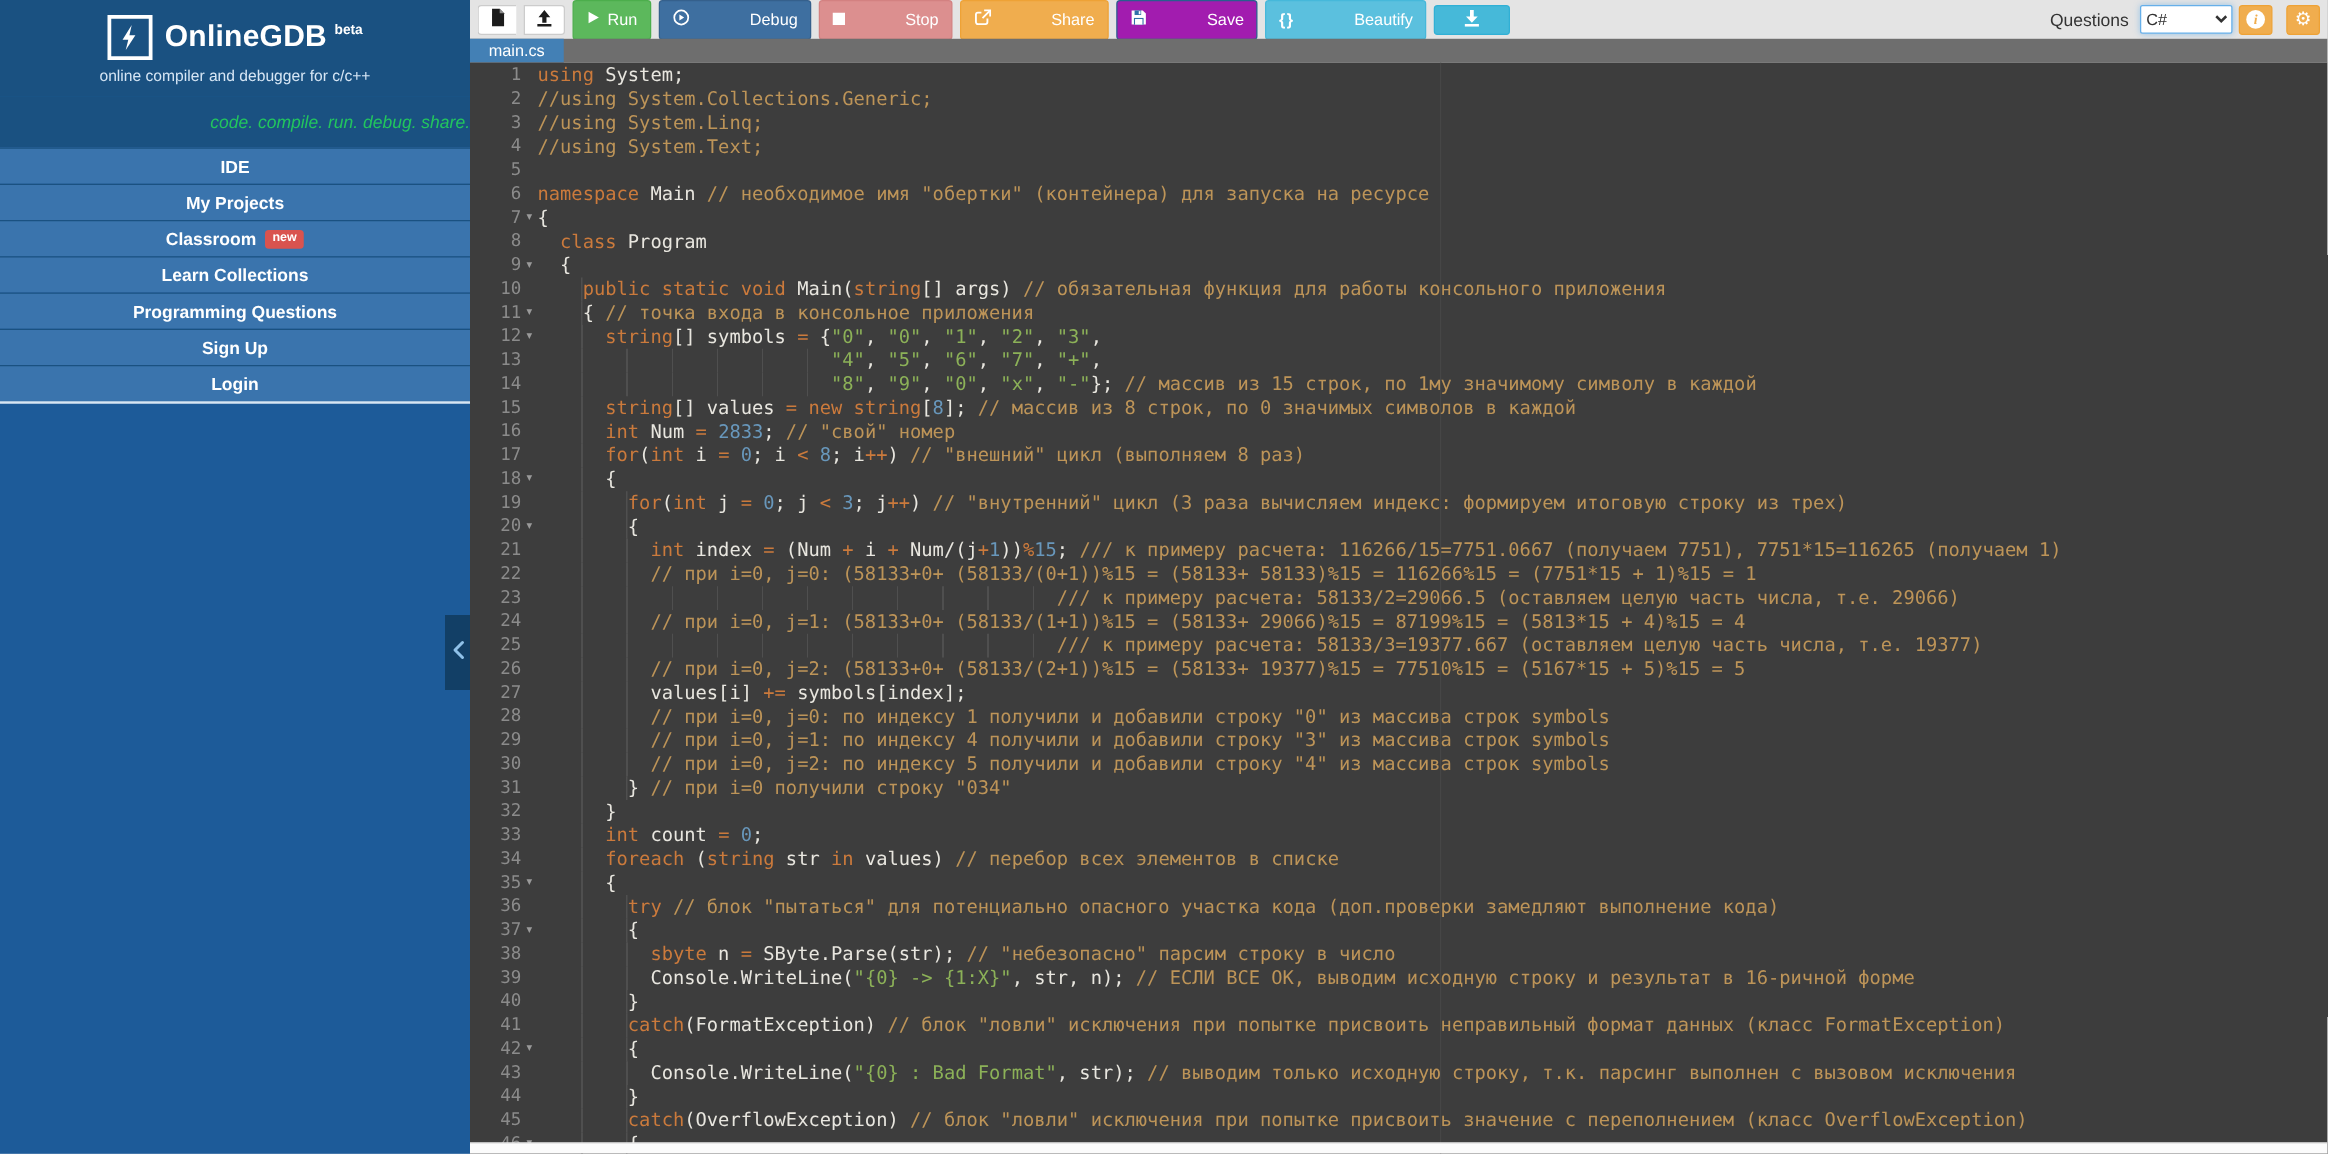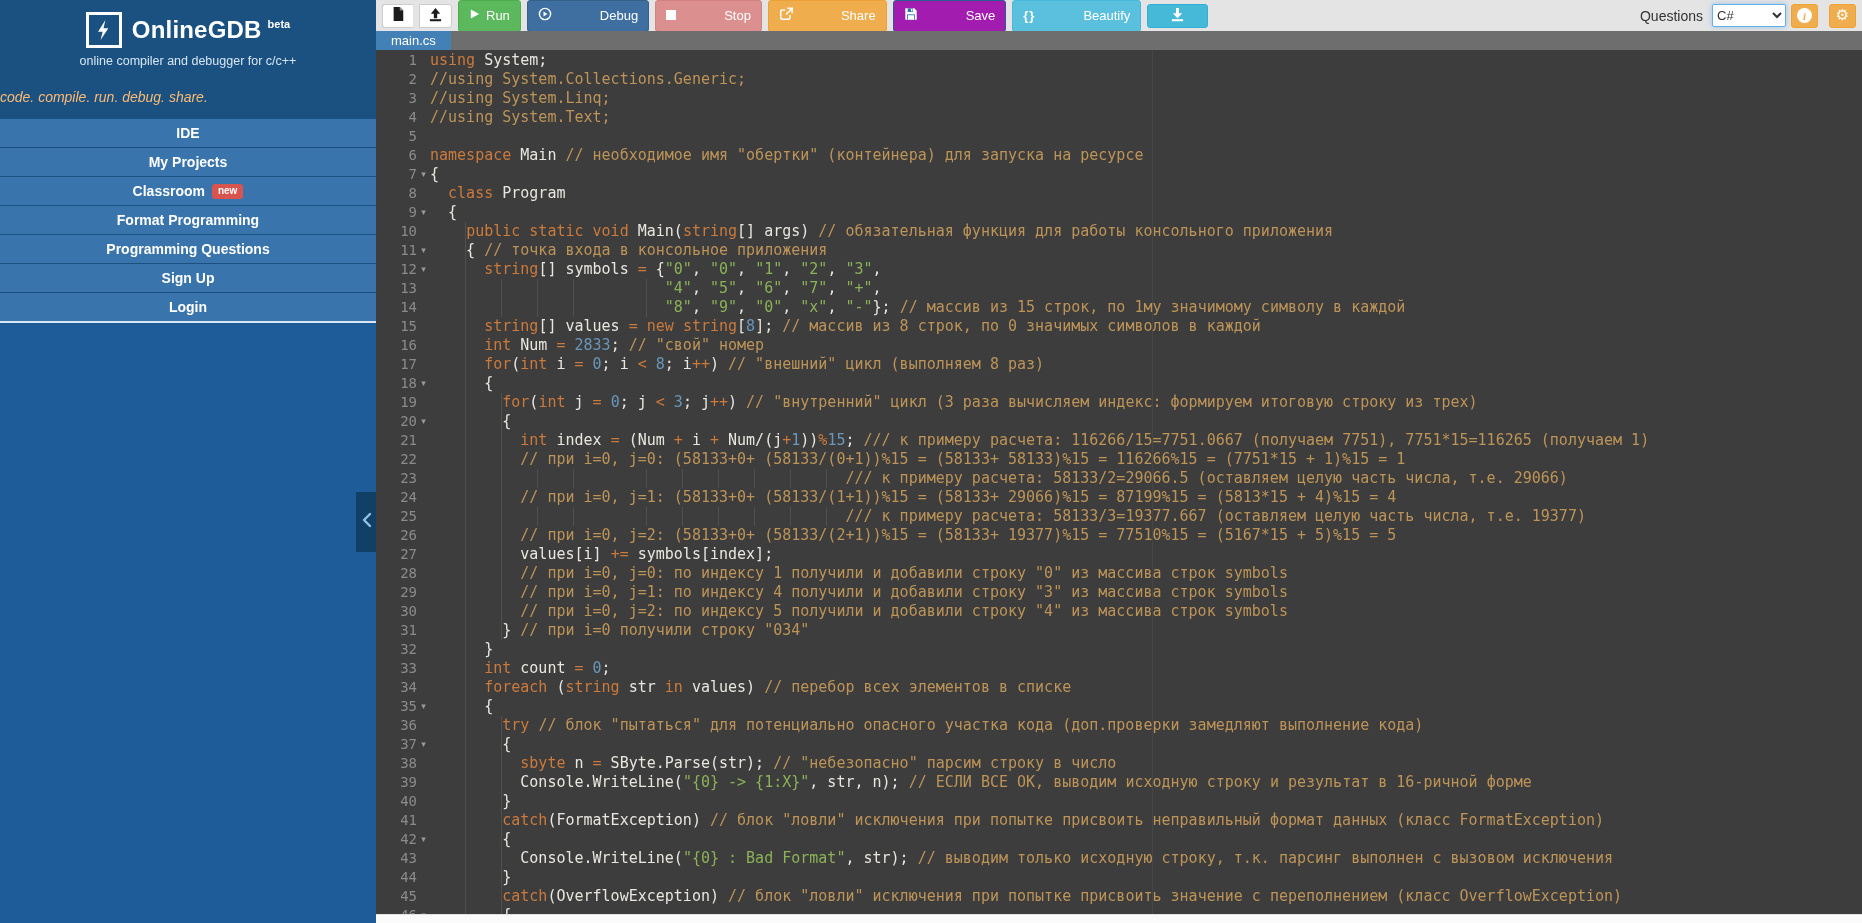--- a/index.html
+++ b/index.html
@@ -6,21 +6,21 @@
   .app{width:1862px;height:923px;position:relative;overflow:hidden;font-family:"Liberation Sans",sans-serif;display:flex;}
 
   
   .sidebar{width:376px;height:923px;background:#1d5b99;position:relative;flex:none;display:flex;flex-direction:column;}
   .side-header{background:#1a5181;padding-top:8px;}
   .logo-row{display:flex;align-items:center;justify-content:center;gap:10px;height:44px;cursor:pointer;}
   .logo-box{width:36px;height:36px;border:3px solid #fff;display:flex;align-items:center;justify-content:center;box-sizing:border-box;}
   .logo-text{color:#fff;font-size:24px;font-weight:bold;letter-spacing:.2px;}
   .logo-beta{color:#fff;font-size:11px;font-weight:bold;margin-left:-4px;transform:translateY(-6px);display:inline-block;}
   .tagline{color:#d6e6f5;font-size:12.5px;text-align:center;padding:2px 0 9px 0;}
-  .motto{background:#1a5181;color:#fdba74;font-style:italic;font-size:14px;text-align:left;padding:12px 0 13px 0;}
+  .motto{background:#1a5181;color:#22c55e;font-style:italic;font-size:14px;text-align:right;padding:12px 0 13px 0;}
   .menu{display:flex;flex-direction:column;}
   .menu-item{height:28px;background:#3a74ad;border-top:1px solid #1a5181;color:#fff;font-size:14px;font-weight:bold;display:flex;align-items:center;justify-content:center;gap:7px;cursor:pointer;}
   .badge{background:#d9534f;color:#fff;font-size:10px;font-weight:bold;padding:2px 6px 3px 6px;border-radius:3px;line-height:1;}
   .menu-end{flex:1;border-top:2px solid #d8e6f3;background:#1d5b99;}
   .collapse-handle{position:absolute;right:0;top:492px;width:20px;height:60px;background:#123f66;display:flex;align-items:center;justify-content:center;cursor:pointer;z-index:3;}
 
   
   .main{flex:1;display:flex;flex-direction:column;min-width:0;}
   .toolbar{height:31px;background:#e4e4e4;display:flex;align-items:center;padding:0 6px;flex:none;}
   .tbtn{border:1px solid rgba(0,0,0,.15);height:24px;display:inline-flex;align-items:center;justify-content:center;gap:6px;color:#fff;font-size:13px;font-family:"Liberation Sans",sans-serif;border-radius:3px;cursor:pointer;padding:15px 10px;background:#fff;}
@@ -92,21 +92,21 @@
           <span>IDE</span>
         </div>
         <div class="menu-item">
           <span>My Projects</span>
         </div>
         <div class="menu-item">
           <span>Classroom</span>
           <span class="badge">new</span>
         </div>
         <div class="menu-item">
-          <span>Format Programming</span>
+          <span>Learn Collections</span>
         </div>
         <div class="menu-item">
           <span>Programming Questions</span>
         </div>
         <div class="menu-item">
           <span>Sign Up</span>
         </div>
         <div class="menu-item">
           <span>Login</span>
         </div>

